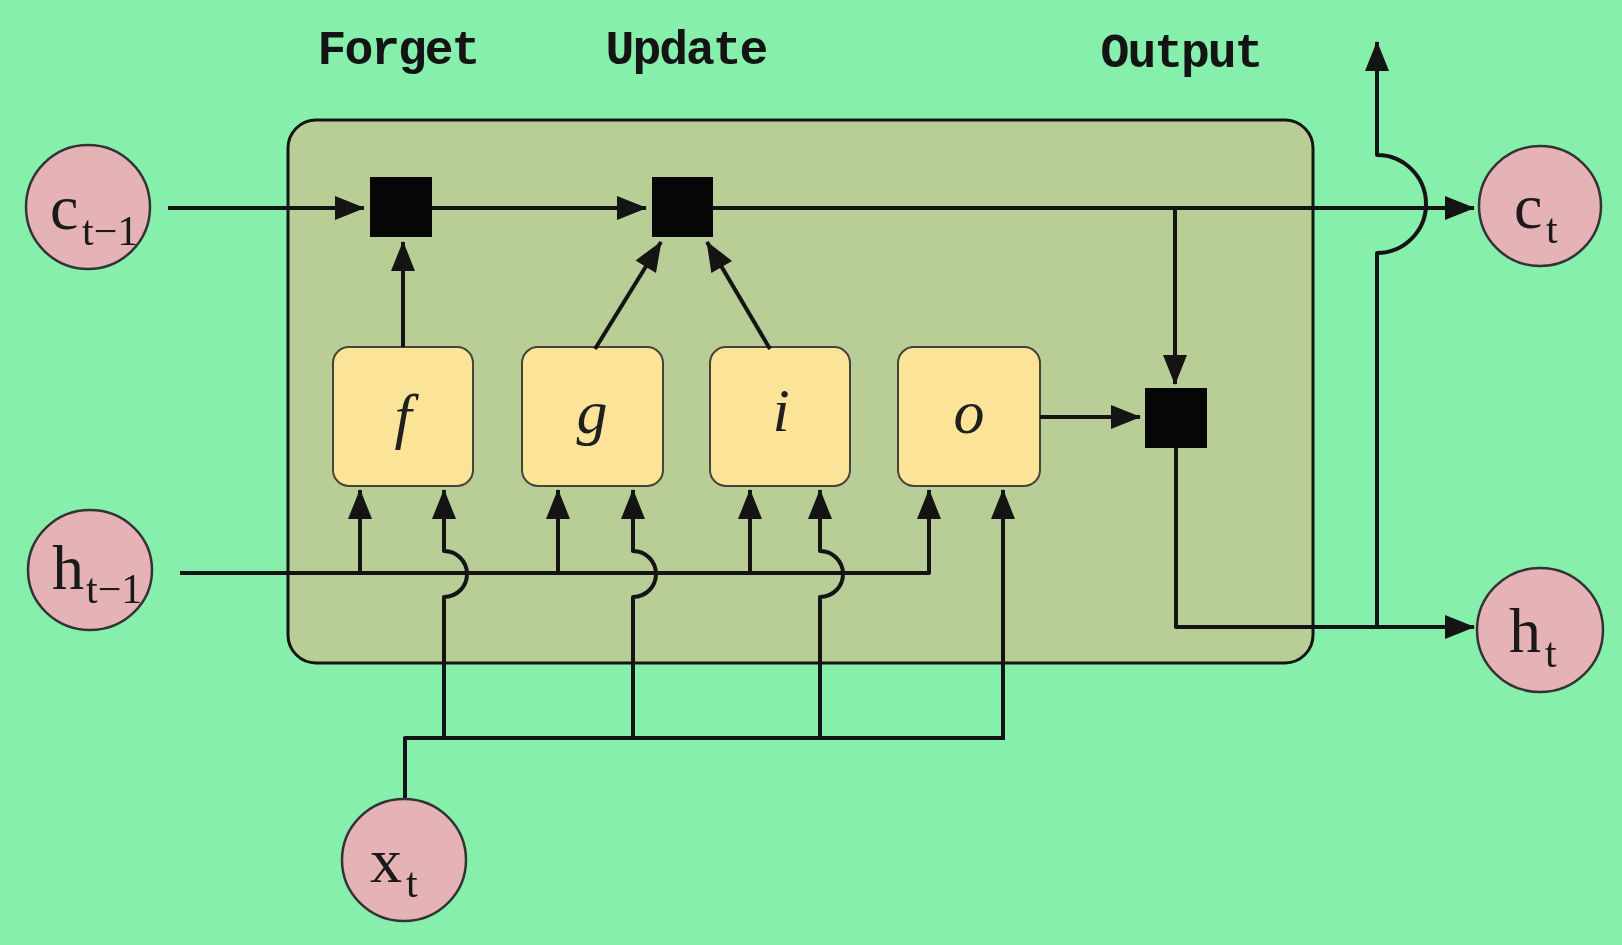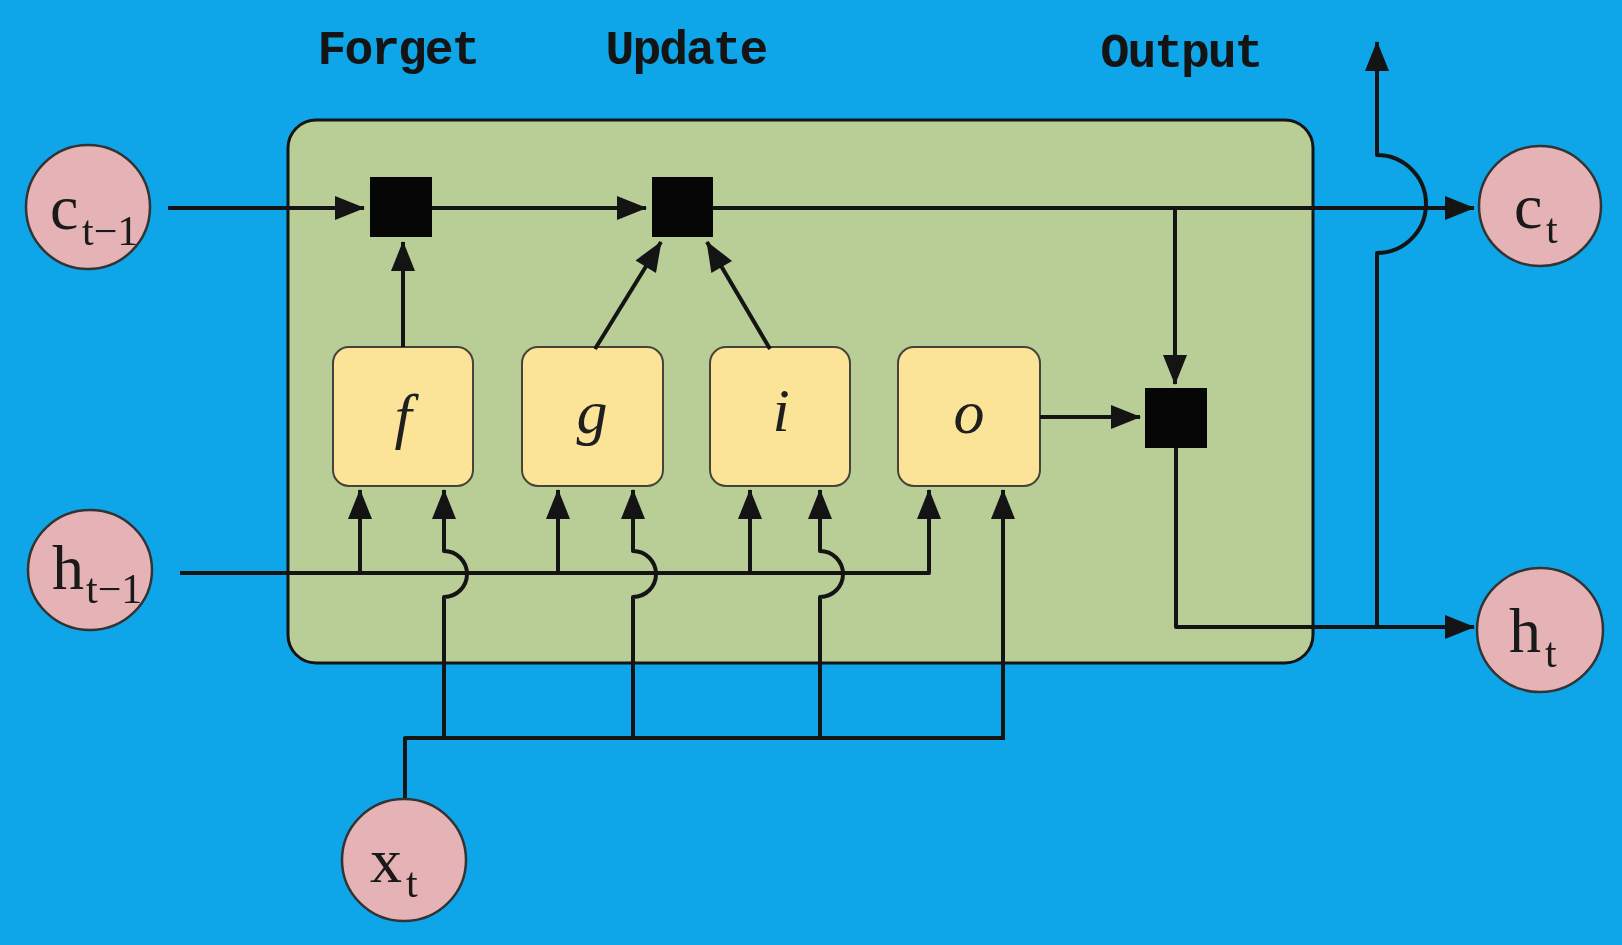--- a/index.html
+++ b/index.html
@@ -4,21 +4,21 @@
 <style>
   html, body {
     margin: 0;
     padding: 0;
     background: #ffffff;
   }
   .stage {
     position: relative;
     width: 1622px;
     height: 945px;
-    background: #0ea5e9;
+    background: #86efac;
     overflow: hidden;
   }
   svg { display: block; }
   .section-label {
     font-family: "Liberation Mono", monospace;
     font-size: 48px;
     font-weight: 600;
     letter-spacing: -2px;
     fill: #141414;
   }

